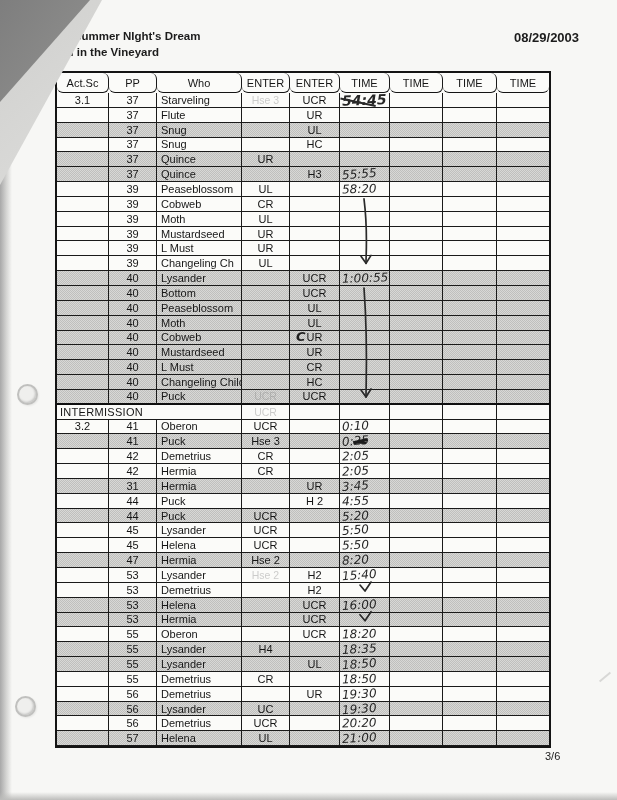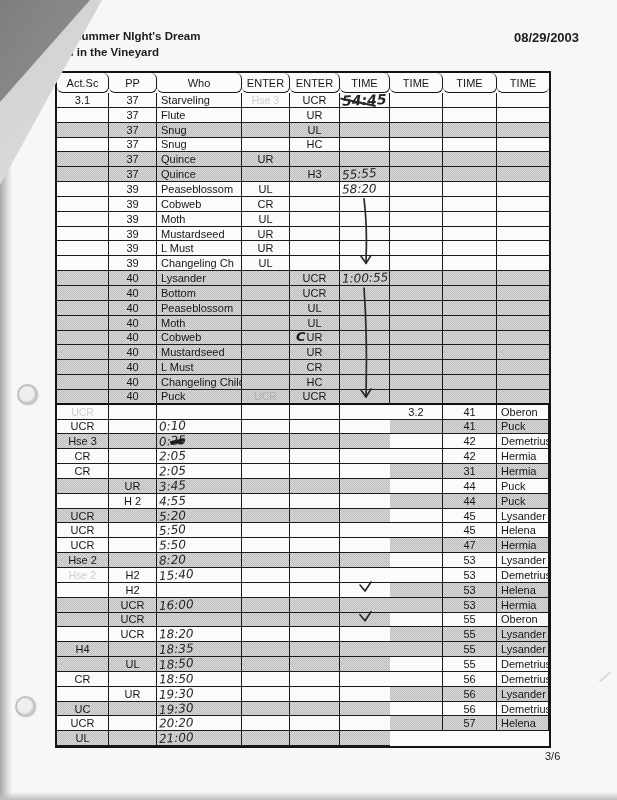--- a/index.html
+++ b/index.html
@@ -281,20 +281,21 @@
       <div class="c  shaded tb">40</div>
       <div class="c who shaded tb">Puck</div>
       <div class="c  shaded tb">
         <span class="ghost">UCR</span>
       </div>
       <div class="c  shaded tb">UCR</div>
       <div class="c  shaded tb" style="justify-content: flex-start;"></div>
       <div class="c  shaded tb"></div>
       <div class="c  shaded tb"></div>
       <div class="c last shaded tb"></div>
+      <div class="c span3">INTERMISSION</div>
       <div class="c ">
         <span class="ghost">UCR</span>
       </div>
       <div class="c "></div>
       <div class="c "></div>
       <div class="c "></div>
       <div class="c "></div>
       <div class="c last"></div>
       <div class="c ">3.2</div>
       <div class="c ">41</div>

